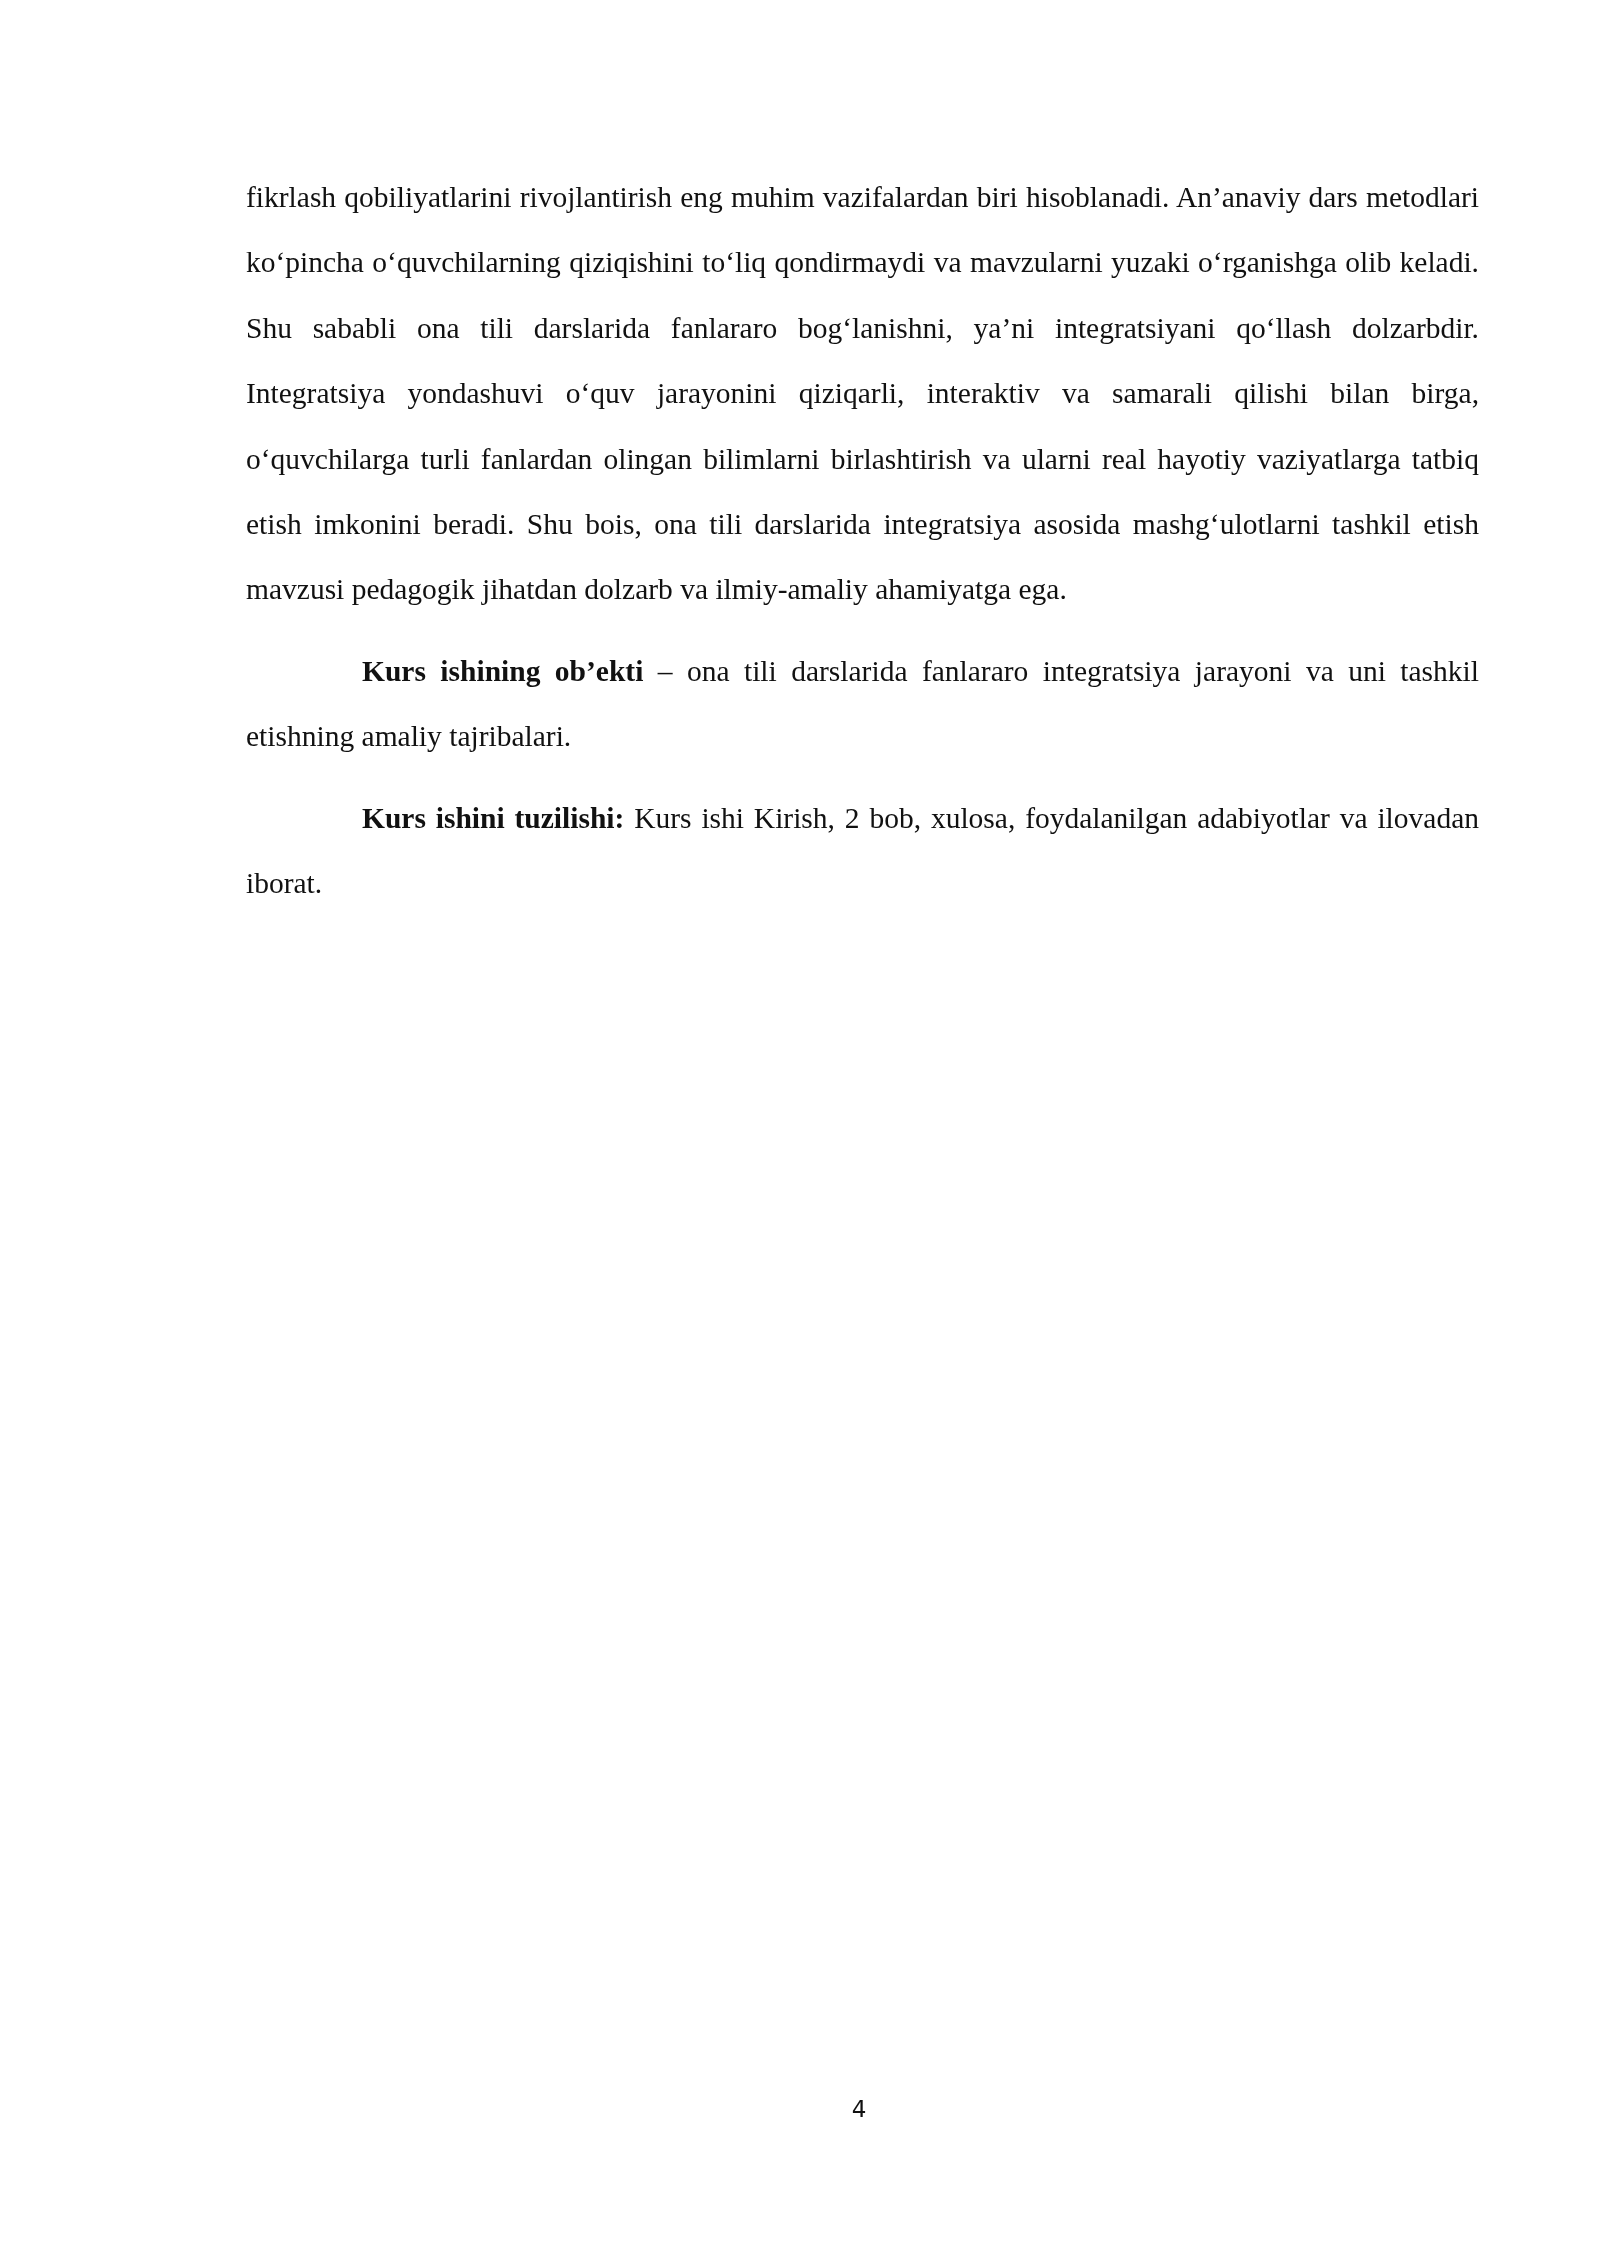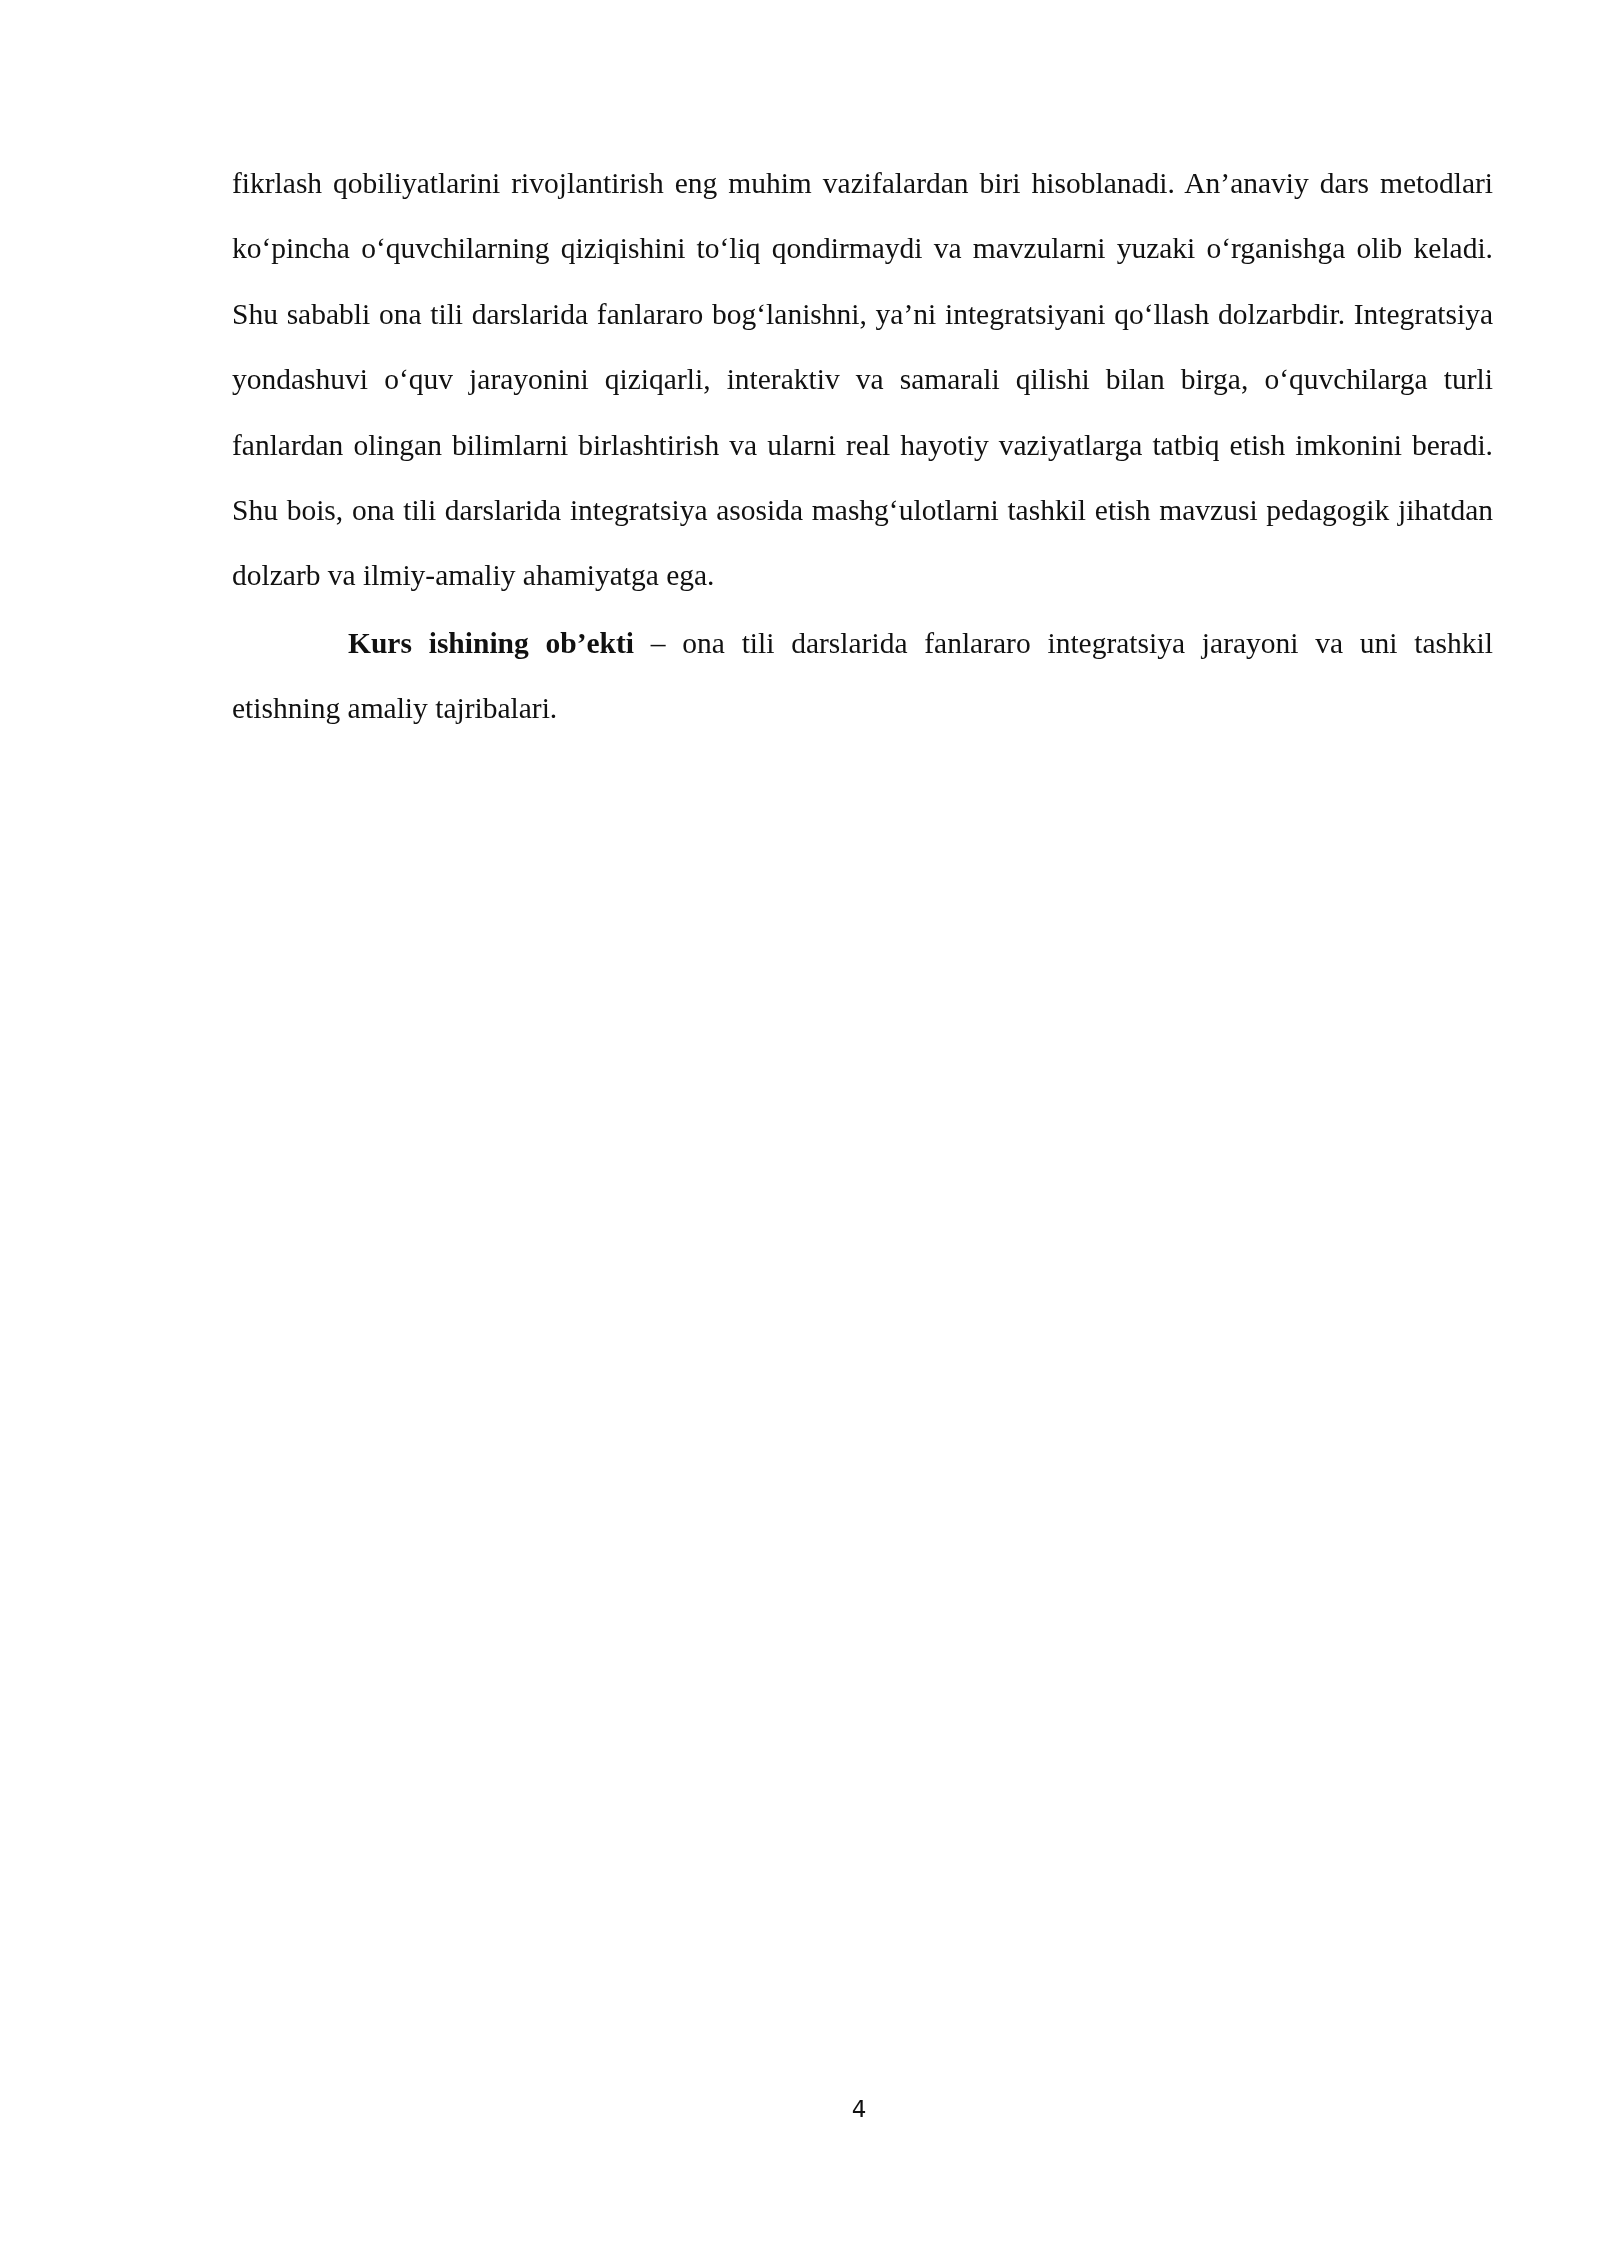--- a/index.html
+++ b/index.html
@@ -6,31 +6,32 @@
   body { width: 1600px; height: 2262px; position: relative; overflow: hidden; }
   .page {
     position: absolute; left: 0; top: 0; width: 1600px; height: 2262px; background: #fff;
   }
   .body-text {
     position: absolute; left: 230px; top: 149px; width: 1265px;
     font-family: "Liberation Serif", "DejaVu Serif", serif;
     font-size: 29.5px; line-height: 65.4px; color: #111;
     text-align: justify;
   }
-  .body-text p { margin: 2px; }
+  .body-text p { margin: 16px; }
   .indent { text-indent: 116px; }
   .b { font-weight: bold; }
   .page-number {
     position: absolute; left: 0; width: 1600px; top: 2096px; text-align: center;
     font-family: "DejaVu Sans", "Liberation Sans", sans-serif; font-size: 23px; color: #111;
     padding-left: 118px; box-sizing: border-box;
   }
 </style>
 </head>
 <body>
 
 <div class="page">
   <div class="body-text">
     <p><span>fikrlash qobiliyatlarini rivojlantirish eng muhim vazifalardan biri hisoblanadi. An’anaviy dars metodlari ko‘pincha o‘quvchilarning qiziqishini to‘liq qondirmaydi va mavzularni yuzaki o‘rganishga olib keladi. Shu sababli ona tili darslarida fanlararo bog‘lanishni, ya’ni integratsiyani qo‘llash dolzarbdir. Integratsiya yondashuvi o‘quv jarayonini qiziqarli, interaktiv va samarali qilishi bilan birga, o‘quvchilarga turli fanlardan olingan bilimlarni birlashtirish va ularni real hayotiy vaziyatlarga tatbiq etish imkonini beradi. Shu bois, ona tili darslarida integratsiya asosida mashg‘ulotlarni tashkil etish mavzusi pedagogik jihatdan dolzarb va ilmiy-amaliy ahamiyatga ega.</span></p>
     <p class="indent"><span class="b">Kurs ishining ob’ekti</span><span> – ona tili darslarida fanlararo integratsiya jarayoni va uni tashkil etishning amaliy tajribalari.</span></p>
+    <p class="indent"><span class="b">Kurs ishini tuzilishi:</span><span> Kurs ishi Kirish, 2 bob, xulosa, foydalanilgan adabiyotlar va ilovadan iborat.</span></p>
   </div>
   <div class="page-number">4</div>
 </div>
 
 </body></html>

